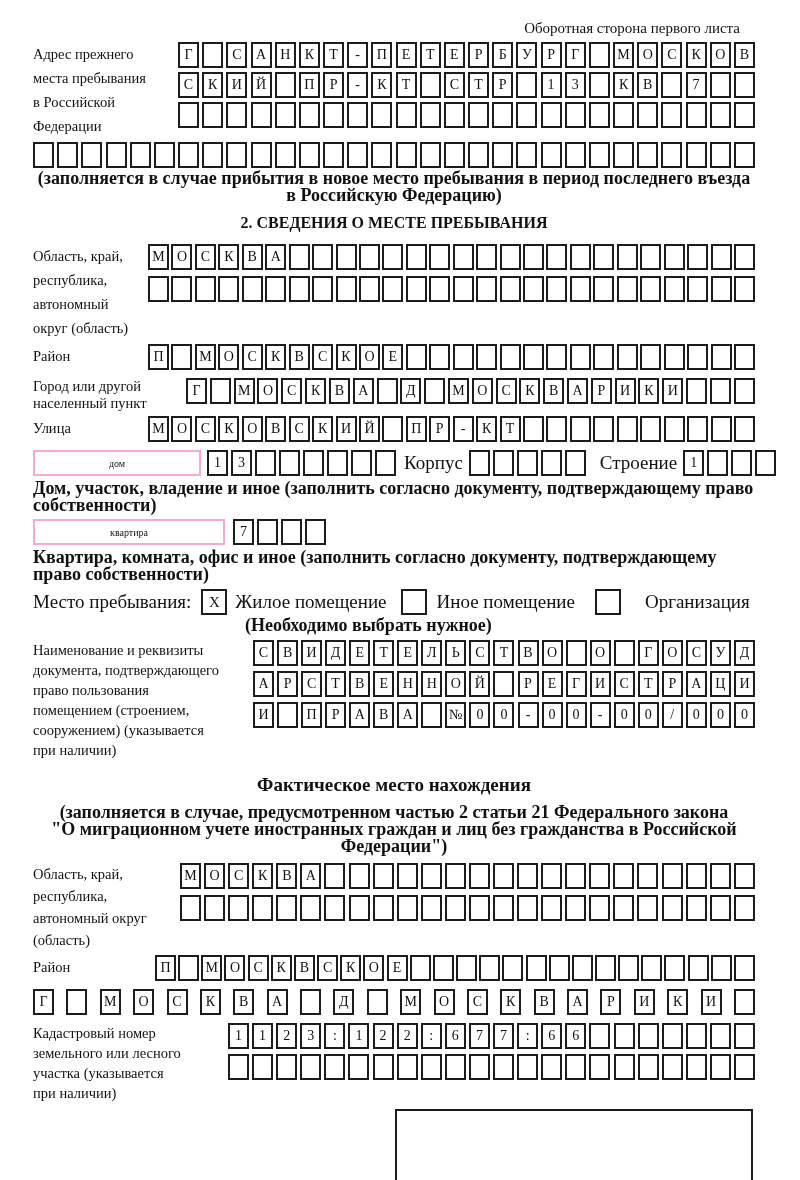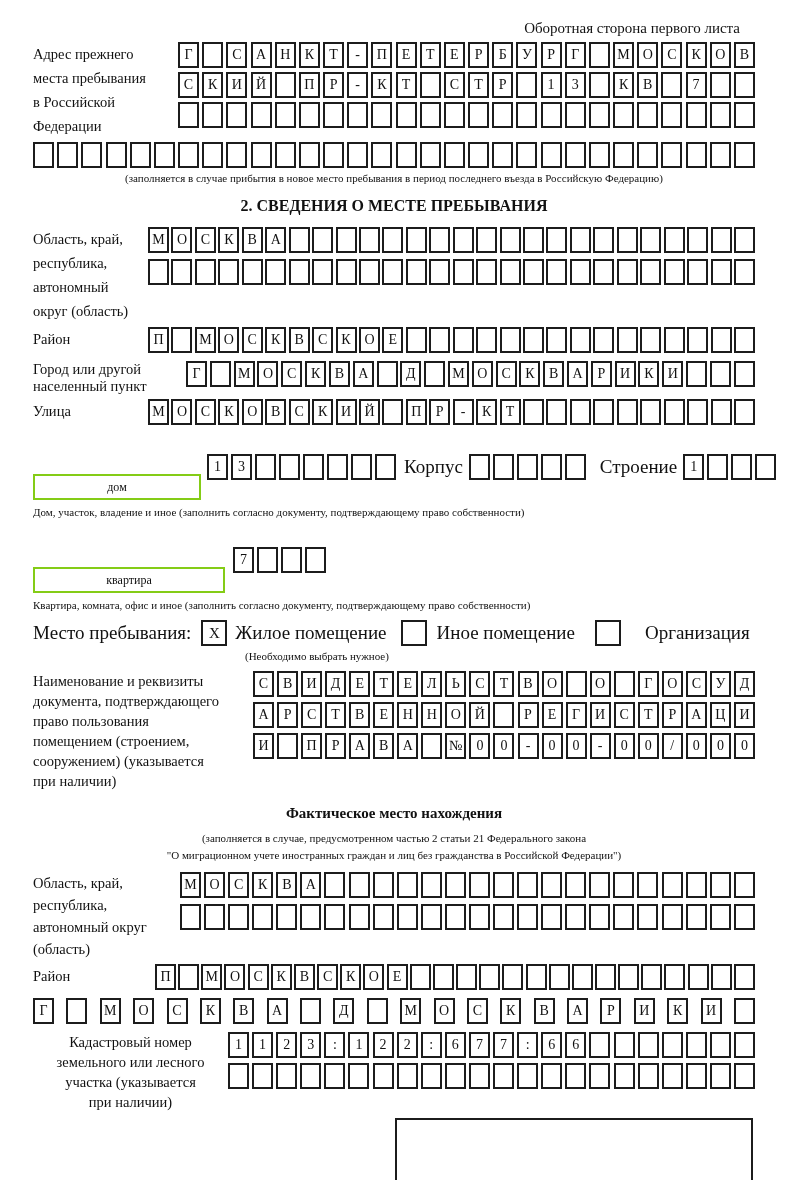--- a/index.html
+++ b/index.html
@@ -15,27 +15,27 @@
   .multiline{white-space:pre-line;}
   .cells{display:flex;justify-content:space-between;flex:1;margin-bottom:4px;}
   .cells-fixed{display:flex;gap:3px;}
   .cell{
     width:21px;height:26px;box-sizing:border-box;
     border:2px solid #1c1c1c;background:#fff;
     display:inline-flex;align-items:center;justify-content:center;
     font-size:14px;flex-shrink:0;
   }
   .colflex{flex:1;display:flex;flex-direction:column;}
-  .note{font-size:11px;line-height:17px;}
+  .note{font-size:18px;line-height:17px;font-weight:bold;}
   .note-center{text-align:center;}
   .sec-title{font-size:16px;font-weight:bold;text-align:center;margin:10px 0 12px 0;}
   .widebox{
-    height:26px;box-sizing:border-box;border:2px solid #84cc16;
+    height:26px;box-sizing:border-box;border:2px solid #f9a8d4;
     display:flex;align-items:center;justify-content:center;
-    font-size:12px;flex-shrink:0;margin-top:41px;
+    font-size:10px;flex-shrink:0;
   }
   .house-box{width:168px;}
   .apt-box{width:192px;}
   .inline-lbl{font-size:19px;line-height:26px;flex-shrink:0;}
   .chk{
     width:26px;height:26px;box-sizing:border-box;border:2px solid #1c1c1c;
     display:inline-flex;align-items:center;justify-content:center;
     font-size:15px;flex-shrink:0;
   }
   .stay-row{display:flex;align-items:center;margin-bottom:2px;}
@@ -458,21 +458,21 @@
         <span class="cell">0</span>
         <span class="cell">0</span>
         <span class="cell">/</span>
         <span class="cell">0</span>
         <span class="cell">0</span>
         <span class="cell">0</span>
       </div>
   </div>
 </div>
 
-<div class="sec-title" style="margin-top:14px;margin-bottom:8px;font-size:15px;">Фактическое место нахождения</div>
+<div class="sec-title" style="margin-top:14px;margin-bottom:8px;font-size:19px;">Фактическое место нахождения</div>
 <div class="note note-center">(заполняется в случае, предусмотренном частью 2 статьи 21 Федерального закона</div>
 <div class="note note-center" style="margin-bottom:8px;">"О миграционном учете иностранных граждан и лиц без гражданства в Российской Федерации")</div>
 
 <div class="frow">
   <div class="flabel multiline" style="width:147px;line-height:22px;">Область, край,
 республика,
 автономный округ
 (область)</div>
   <div class="colflex">
     <div class="cells" style="margin-bottom:6px;">
@@ -583,21 +583,21 @@
       <span class="cell">А</span>
       <span class="cell">Р</span>
       <span class="cell">И</span>
       <span class="cell">К</span>
       <span class="cell">И</span>
       <span class="cell"></span>
     </div>
 </div>
 
 <div class="frow">
-  <div class="flabel multiline" style="width:195px;line-height:20px;text-align:center;">Кадастровый номер
+  <div class="flabel multiline" style="width:195px;line-height:20px;">Кадастровый номер
 земельного или лесного
 участка (указывается
 при наличии)</div>
   <div class="colflex">
     <div class="cells" style="margin-bottom:5px;">
         <span class="cell">1</span>
         <span class="cell">1</span>
         <span class="cell">2</span>
         <span class="cell">3</span>
         <span class="cell">:</span>

